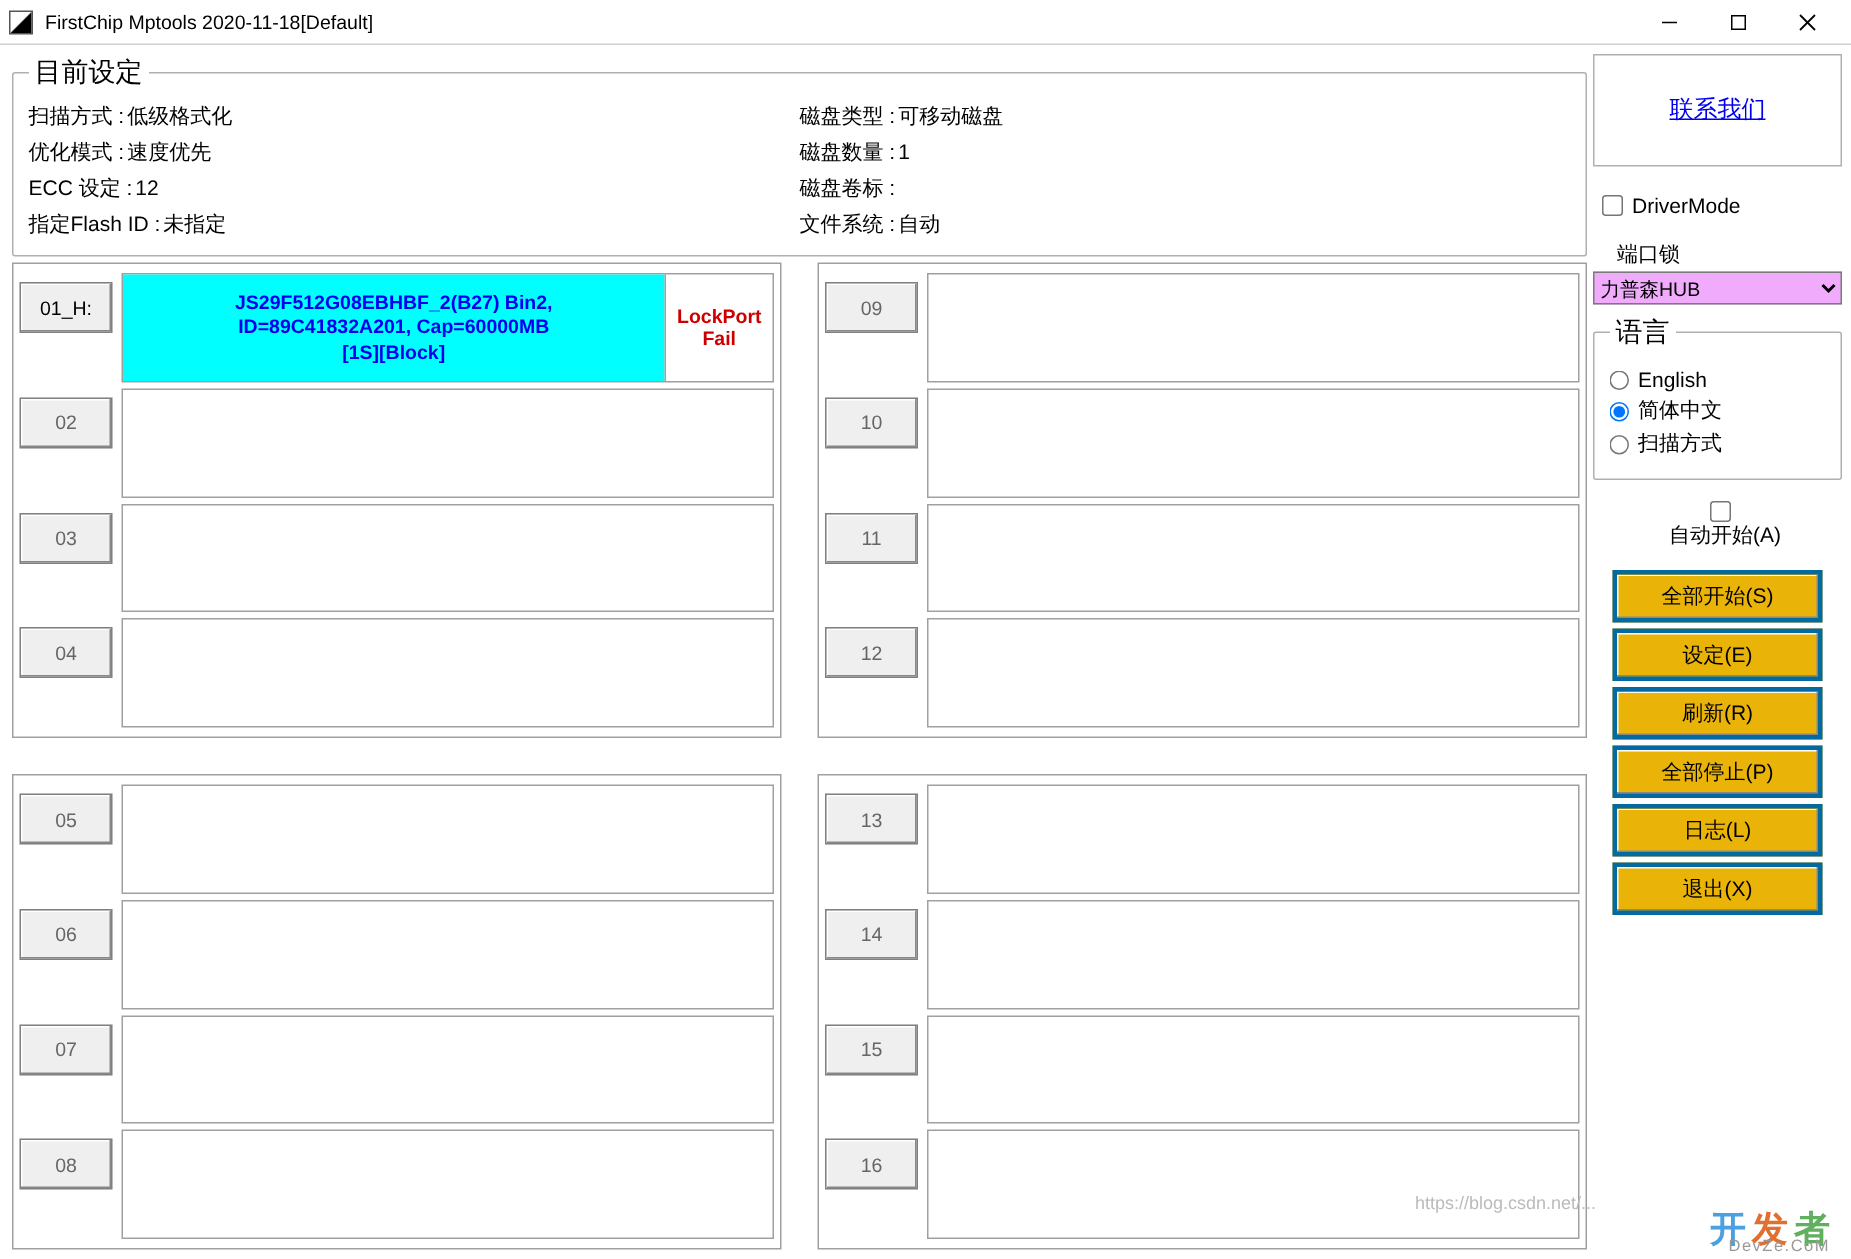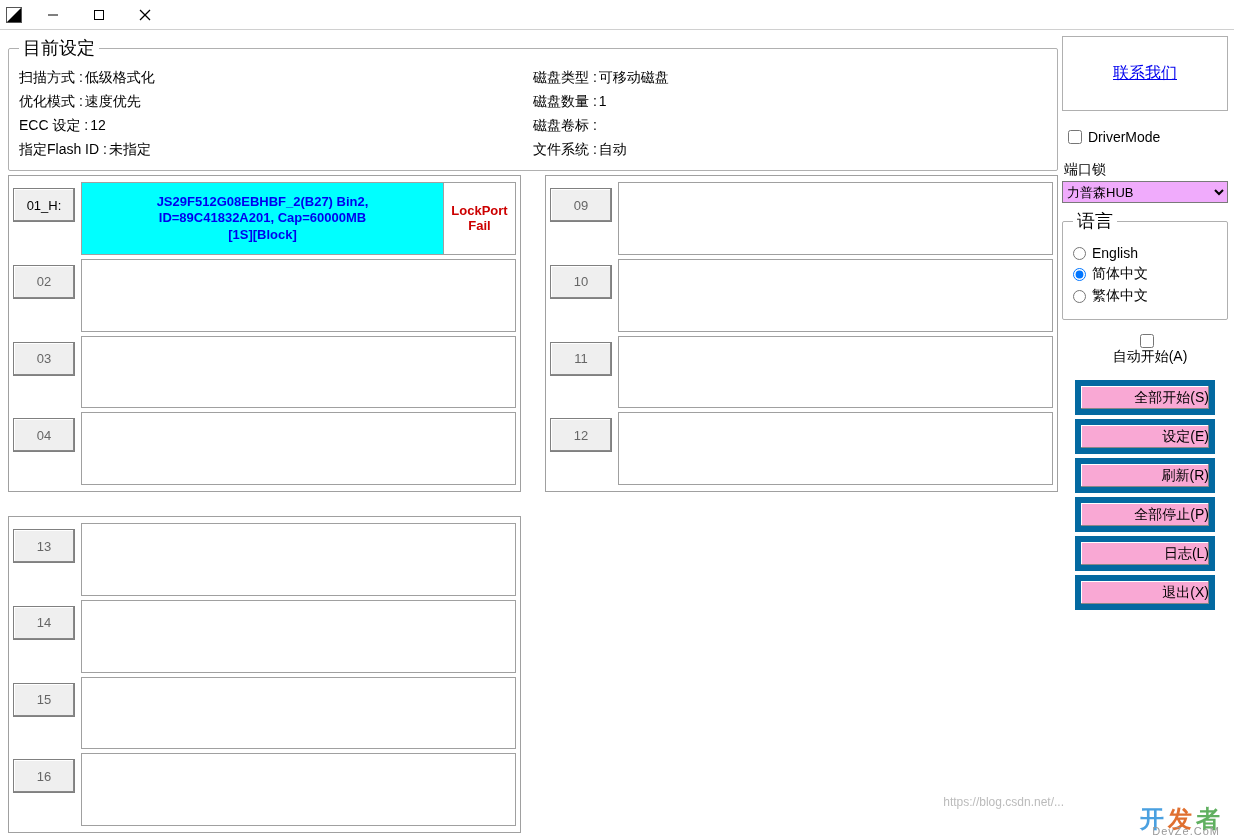--- a/index.html
+++ b/index.html
@@ -38,45 +38,46 @@
 .slot-panel { border:1px solid #a0a0a0; padding:4px; display:flex; flex-direction:column; }
 .slot-row { display:flex; flex:1; margin:2px 0; }
 .slot-btn { width:62px; border:1px solid #808080; background:#efefef; box-shadow: inset -1px -1px 0 #888, inset 1px 1px 0 #fff; display:flex; align-items:center; justify-content:center; font-size:13px; color:#666; cursor:pointer; margin-right:6px; height:34px; align-self:flex-start; margin-top:6px;}
 .slot-btn.active { color:#000; }
 .slot-body { flex:1; border:1px solid #a0a0a0; display:flex; }
 .slot-info { flex:1; display:flex; align-items:center; justify-content:center; text-align:center; font-size:13px; color:#0000ee; font-weight:bold; padding:2px 4px; line-height:1.25; }
 .slot-info.hl { background:#00ffff; }
 .slot-status { width:72px; border-left:1px solid #a0a0a0; display:flex; align-items:center; justify-content:center; text-align:center; font-size:13px; font-weight:bold; color:#cc0000; line-height:1.2; }
 
 
-.right .label-row { font-size:14px; margin:4px 0 2px 2px; }
+.right .label-row { font-size:14px; margin:4px 0 2px 16px; }
 .right select { width: 100%; font-size:13px; border:1px solid #7a7a7a; height:22px; background:#f0abfc; }
 fieldset.lang { padding:8px 10px 10px; margin-top:6px; }
 .radio-row { display:flex; align-items:center; margin:4px 0; font-size:14px; }
 .radio-row input { margin-right:6px; }
 
 .chk-row { display:flex; align-items:center; margin:10px 0 10px 10px; font-size:14px;flex-direction:column;}
 .chk-row input { margin-right:6px; width:14px; height:14px; }
 
-.side-btn { display:block; width:140px; margin:4px auto; height:35px; border:6px solid #0369a1; background:#f9a8d4; box-shadow: inset -1px -1px 0 #888, inset 1px 1px 0 #fff; font-size:14px; cursor:pointer;text-align:right; }
+.side-btn { display:block; width:140px; margin:4px auto; height:35px; border:3px solid #0369a1; background:#eab308; box-shadow: inset -1px -1px 0 #888, inset 1px 1px 0 #fff; font-size:14px; cursor:pointer; }
 
 fieldset.prod { margin-top:auto; padding:8px 10px 10px; }
 fieldset.prod .radio-row label { color:#888; }
 
 
 .watermark { position:absolute; right:10px; bottom:4px; font-size:24px; font-weight:bold; letter-spacing:4px; pointer-events:none; }
 .watermark .c1{color:#4aa0e0;} .watermark .c2{color:#e07030;} .watermark .c3{color:#60b060;}
 .watermark-sub { position:absolute; right:14px; bottom:2px; font-size:11px; color:#999; letter-spacing:1px; pointer-events:none;}
 .watermark-mid { position:absolute; right:170px; bottom:30px; font-size:12px; color:#bbb; pointer-events:none; }
 </style>
 </head>
 <body>
 
 <div class="titlebar">
   <div class="icon"></div>
+  <div class="title">FirstChip Mptools    2020-11-18[Default]</div>
   <div class="win-controls">
     <div class="win-btn">
         <svg viewBox="0 0 12 12">
           <line x1="1" y1="6" x2="11" y2="6" stroke="currentColor" stroke-width="1"></line>
         </svg>
       </div>
     <div class="win-btn">
         <svg viewBox="0 0 12 12">
           <rect x="1.5" y="1.5" width="9" height="9" fill="none" stroke="currentColor" stroke-width="1"></rect>
         </svg>
@@ -165,20 +166,38 @@
           <div class="slot-row">
             <div class="slot-btn">10</div>
             <div class="slot-body"></div>
           </div>
           <div class="slot-row">
             <div class="slot-btn">11</div>
             <div class="slot-body"></div>
           </div>
           <div class="slot-row">
             <div class="slot-btn">12</div>
+            <div class="slot-body"></div>
+          </div>
+        </div>
+      <div class="slot-panel" id="panel-b">
+          <div class="slot-row">
+            <div class="slot-btn">05</div>
+            <div class="slot-body"></div>
+          </div>
+          <div class="slot-row">
+            <div class="slot-btn">06</div>
+            <div class="slot-body"></div>
+          </div>
+          <div class="slot-row">
+            <div class="slot-btn">07</div>
+            <div class="slot-body"></div>
+          </div>
+          <div class="slot-row">
+            <div class="slot-btn">08</div>
             <div class="slot-body"></div>
           </div>
         </div>
       <div class="slot-panel" id="panel-d">
           <div class="slot-row">
             <div class="slot-btn">13</div>
             <div class="slot-body"></div>
           </div>
           <div class="slot-row">
             <div class="slot-btn">14</div>
@@ -216,21 +235,21 @@
           <div class="radio-row">
             <input type="radio" name="lang" style="">
             <label>English</label>
           </div>
           <div class="radio-row">
             <input type="radio" name="lang" checked="" style="">
             <label>简体中文</label>
           </div>
           <div class="radio-row">
             <input type="radio" name="lang" style="">
-            <label>繁体中文</label>
+            <label>扫描方式</label>
           </div>
         </div>
     </fieldset>
 
     <div class="chk-row">
       <input type="checkbox" style="">
       <span>自动开始(A)</span>
     </div>
 
     <div id="side-buttons">

